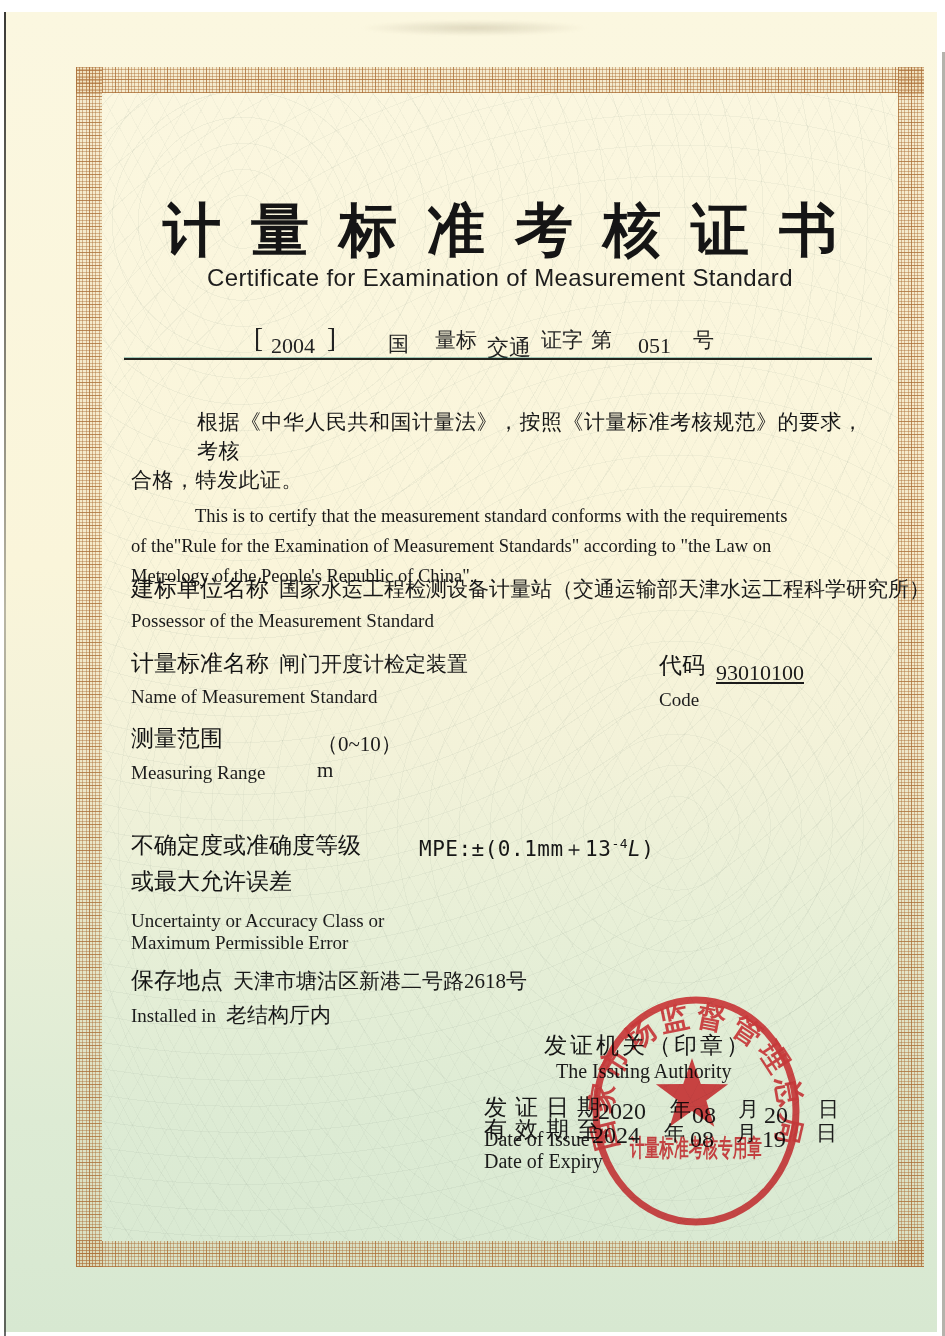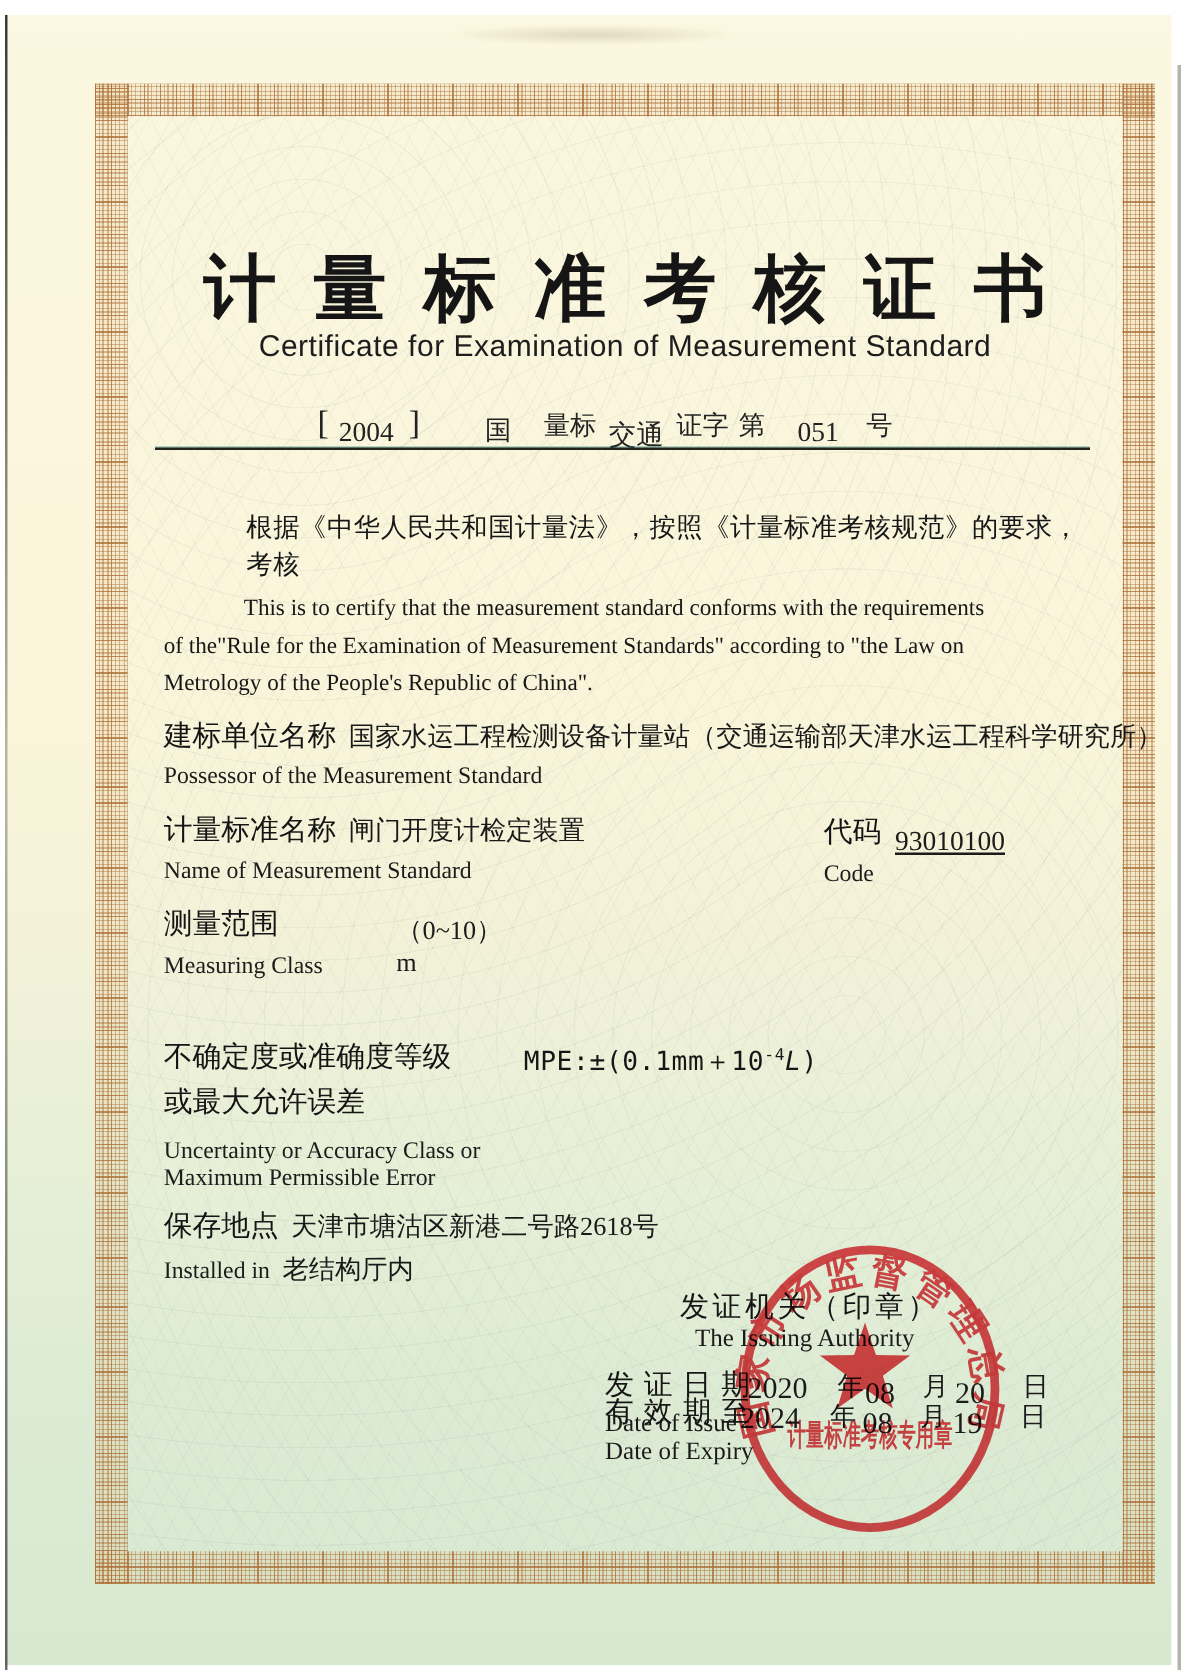--- a/index.html
+++ b/index.html
@@ -136,20 +136,21 @@
     <span class="val" style="margin-left:10px">交通</span>
     <span style="margin-left:10px">证字</span>
     <span style="margin-left:8px">第</span>
     <span class="val" style="margin-left:26px">051</span>
     <span style="margin-left:22px">号</span>
   </div>
   <div class="abs rule"></div>
 
   <div class="abs para song">
     <div class="cnl first">根据《中华人民共和国计量法》，按照《计量标准考核规范》的要求，考核</div>
+    <div class="cnl">合格，特发此证。</div>
     <div class="enl first">This is to certify that the measurement standard conforms with the  requirements</div>
     <div class="enl">of the"Rule for the Examination of Measurement Standards" according to "the Law on</div>
     <div class="enl">Metrology of the People's Republic of China".</div>
   </div>
 
   <div class="abs f-possessor">
     <div class="row">
       <span class="lab">建标单位名称</span>
       <span class="val-cn song">国家水运工程检测设备计量站（交通运输部天津水运工程科学研究所）</span>
     </div>
@@ -166,27 +167,27 @@
 
   <div class="abs f-code">
     <div class="lab">代码</div>
     <div class="code-val song">93010100</div>
     <div class="lab-en song">Code</div>
   </div>
 
   <div class="abs f-range">
     <div class="lab">测量范围</div>
     <div class="rng-val song">（0~10）m</div>
-    <div class="lab-en song">Measuring Class</div>
+    <div class="lab-en song">Measuring Range</div>
   </div>
 
   <div class="abs f-unc">
     <div class="lab">不确定度或准确度等级</div>
     <div class="lab l2">或最大允许误差</div>
-    <div class="mpe mono"><span>MPE:±(0.1mm＋10</span><sup>-4</sup><span class="ital">L</span><span>)</span></div>
+    <div class="mpe mono"><span>MPE:±(0.1mm＋13</span><sup>-4</sup><span class="ital">L</span><span>)</span></div>
     <div class="lab-en en1">Uncertainty or Accuracy Class or</div>
     <div class="lab-en en2">Maximum Permissible Error</div>
   </div>
 
   <div class="abs f-loc">
     <div class="row">
       <span class="lab">保存地点</span>
       <span class="val-cn song">天津市塘沽区新港二号路2618号</span>
     </div>
     <div class="row row2">

